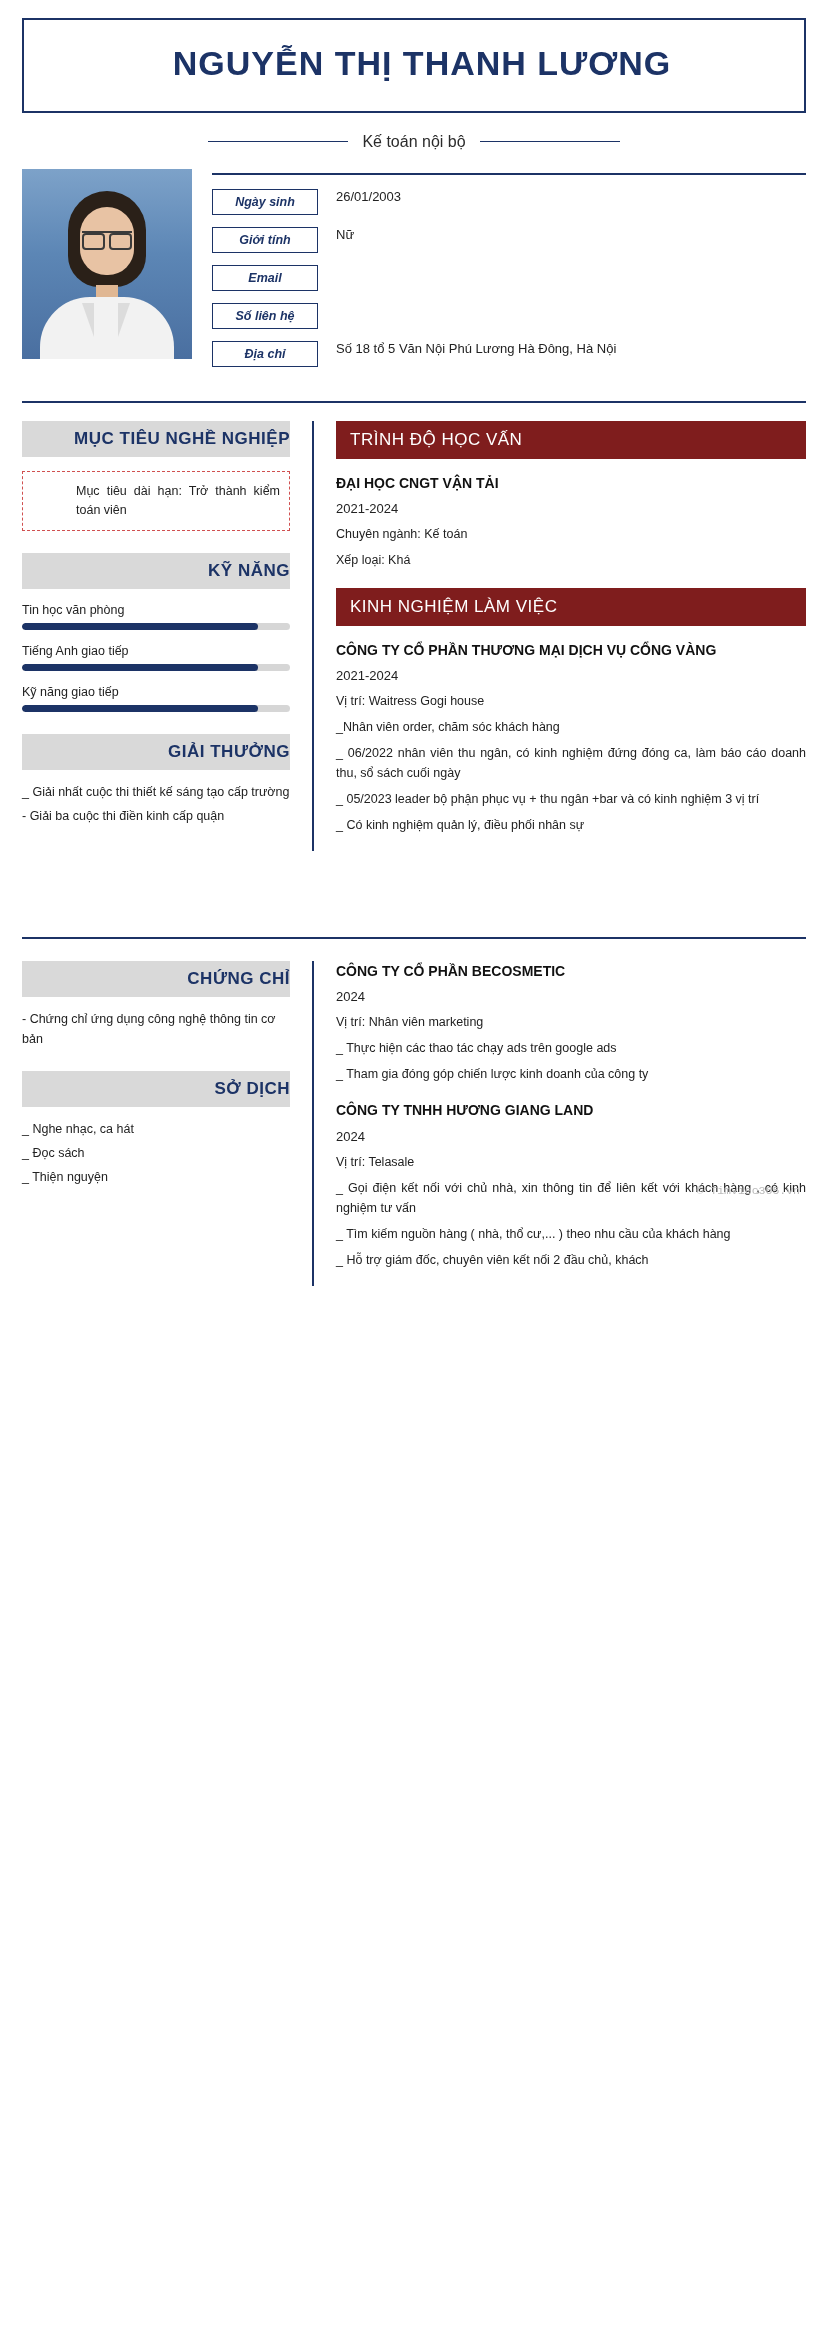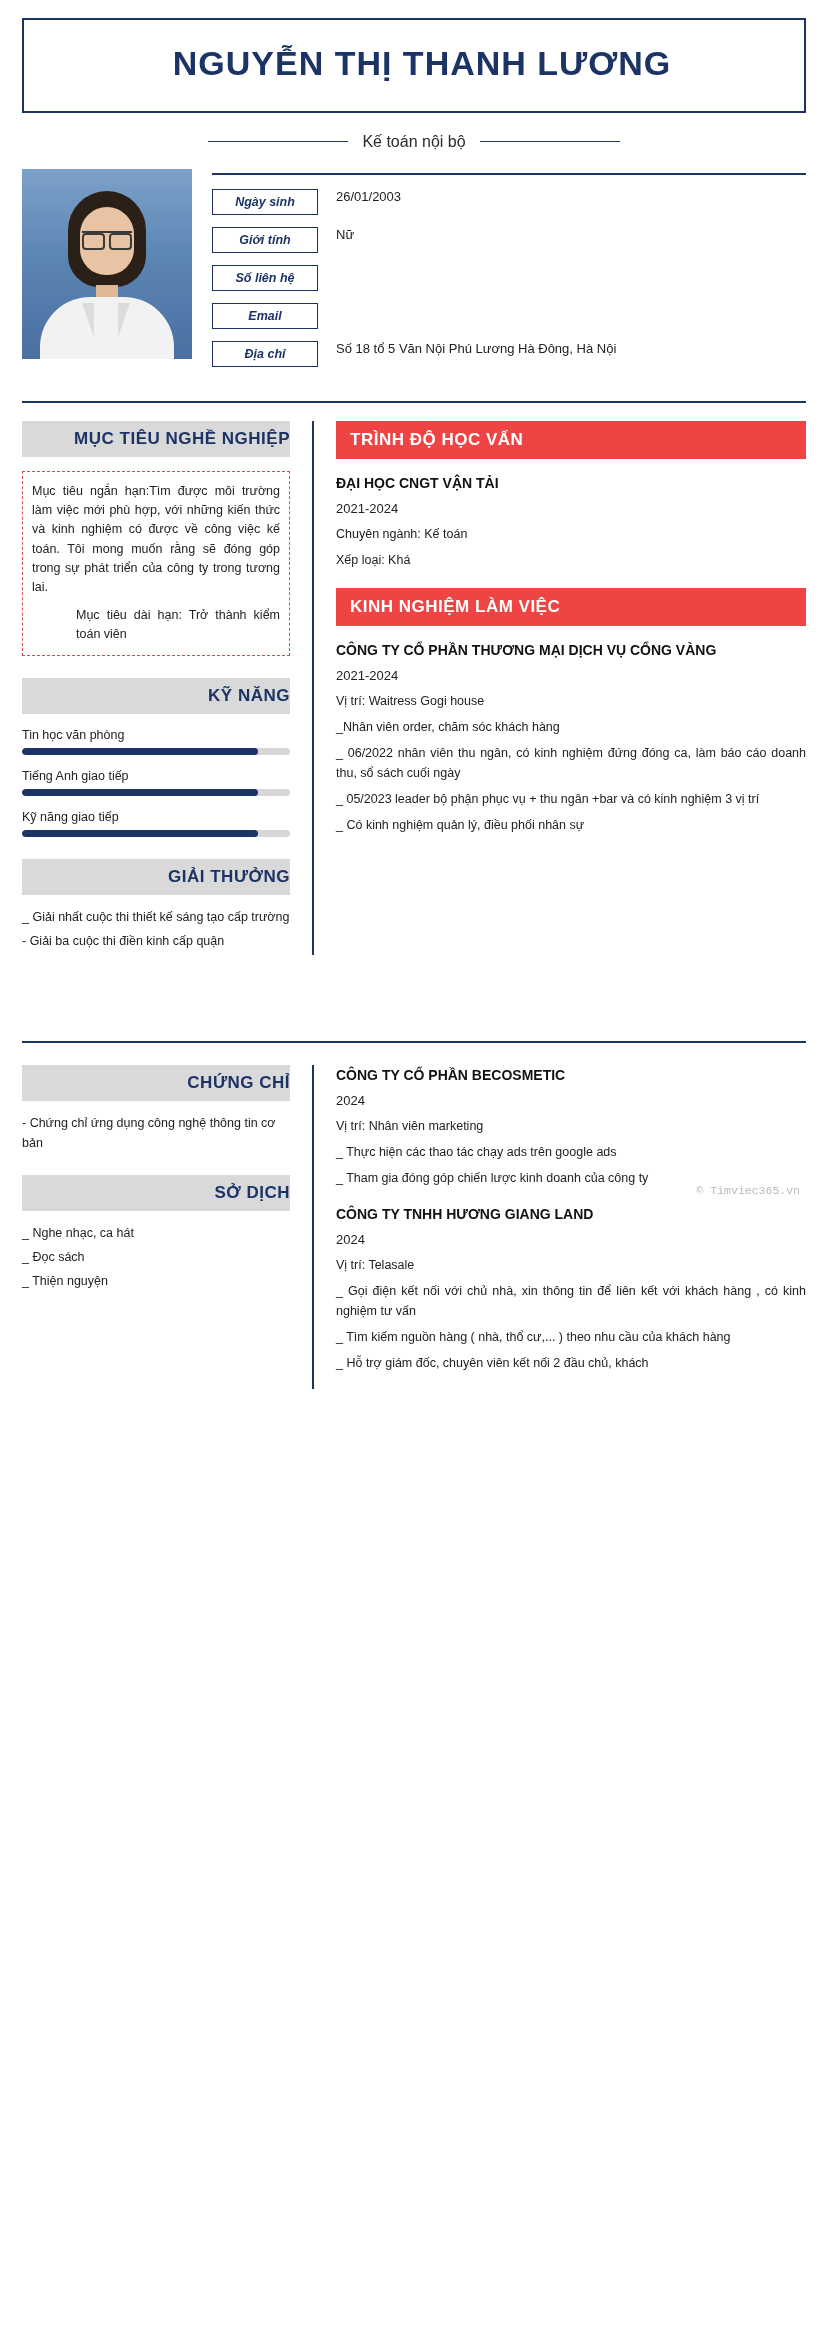--- a/index.html
+++ b/index.html
@@ -197,24 +197,24 @@
   .lbar {
     background: #d9d9d9;
     color: #1c3366;
     font-size: 17px;
     font-weight: bold;
     text-align: right;
     padding: 8px 0;
     letter-spacing: 0.5px;
   }
   .rbar {
-    background: #ef4444;
+    background: #7f1d1d;
     color: #ffffff;
     font-size: 17px;
-    font-weight: bold;
+    font-weight: normal;
     padding: 9px 0 9px 14px;
     letter-spacing: 0.5px;
   }
 
   .goal-box {
     border: 1px dashed #d05050;
     padding: 10px 9px;
     margin-top: 14px;
   }
   .goal-box p {
@@ -335,43 +335,42 @@
 
       <div class="info-row">
         <div class="info-label">Ngày sinh</div>
         <div class="info-value">26/01/2003</div>
       </div>
       <div class="info-row">
         <div class="info-label">Giới tính</div>
         <div class="info-value">Nữ</div>
       </div>
       <div class="info-row">
+        <div class="info-label">Email</div>
+        <div class="info-value"></div>
+      </div>
+      <div class="info-row">
         <div class="info-label">Số liên hệ</div>
-        <div class="info-value"></div>
-      </div>
-      <div class="info-row">
-        <div class="info-label">Email</div>
         <div class="info-value"></div>
       </div>
       <div class="info-row">
         <div class="info-label">Địa chỉ</div>
         <div class="info-value">Số 18 tổ 5 Văn Nội Phú Lương Hà Đông, Hà Nội</div>
       </div>
     </div>
   </div>
 
   <div class="divider-thick"></div>
 
   <div class="columns">
 
     <div class="left-col">
 
       <div class="lbar">MỤC TIÊU NGHỀ NGHIỆP</div>
       <div class="goal-box">
-        <p>Mục tiêu ngắn hạn:Tìm được môi trường làm việc mới phù hợp, với những kiến thức và kinh nghiệm có được về công việc kế toán. Tôi mong muốn rằng sẽ đóng góp trong sự phát triển của công ty trong tương lai.</p>
         <p>Mục tiêu dài hạn: Trở thành kiểm toán viên</p>
       </div>
 
       <div class="lbar section-gap">KỸ NĂNG</div>
       <div class="skill">
         <div class="skill-name">Tin học văn phòng</div>
         <div class="skill-track">
           <div class="skill-fill" style="width:88%"></div>
         </div>
       </div>

